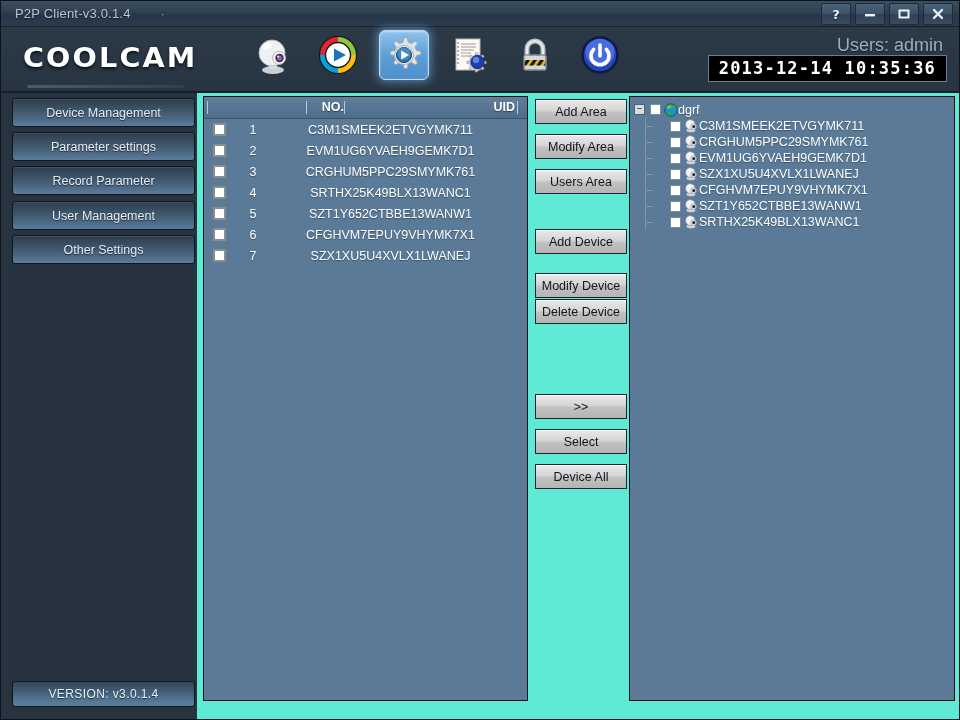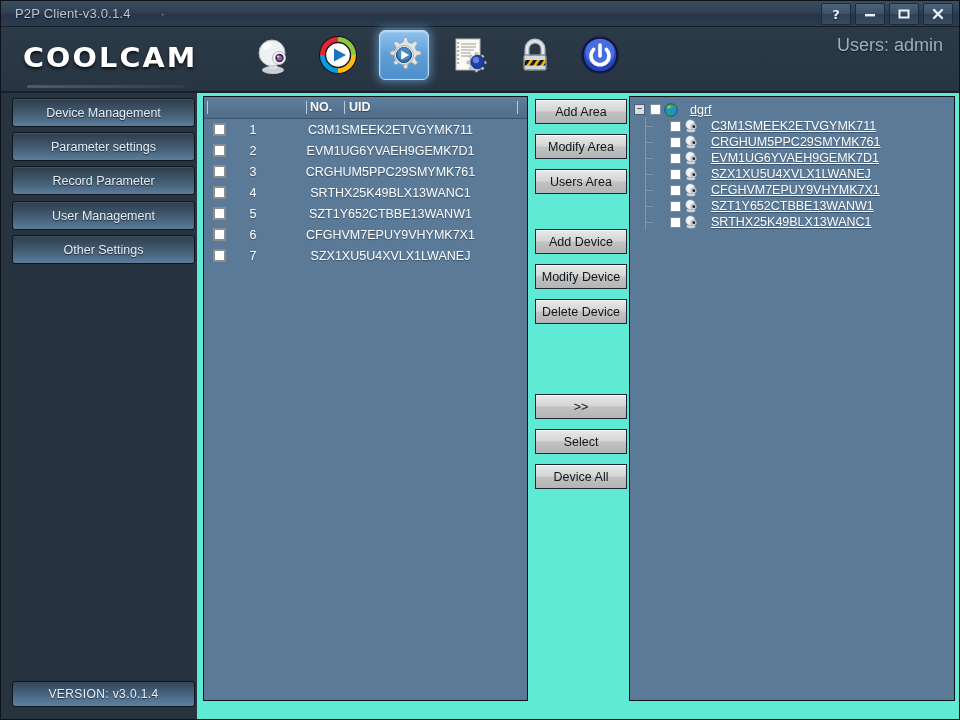--- a/index.html
+++ b/index.html
@@ -152,21 +152,21 @@
     overflow: hidden;
   }
   .list-head {
     height: 21px;
     background: linear-gradient(to bottom, #5f7f9d 0%, #4f6c88 100%);
     border-bottom: 1px solid #3c5369;
     position: relative;
     color: #ffffff; font-size: 12.5px; font-weight: bold;
     text-shadow: 0 1px 1px rgba(0,0,0,.45);
   }
-  .hcell { position: absolute; top: 3px; text-align: left; }
+  .hcell { position: absolute; top: 3px; text-align: right; }
   .hdiv {
     position: absolute; top: 4px; width: 1px; height: 13px;
     background: #b9cad9;
   }
   .row {
     height: 21px; display: flex; align-items: center;
     font-size: 12.5px; color: #ffffff;
     text-shadow: 0 1px 1px rgba(0,0,0,.35);
   }
   .cb {
@@ -229,21 +229,21 @@
   .tree-child::before {
     content: ""; position: absolute;
     left: 15px; top: -1px; width: 1px; height: 17px;
     background: #7c97ae;
   }
   .tree-child::after {
     content: ""; position: absolute;
     left: 15px; top: 8px; width: 8px; height: 1px;
     background: #7c97ae;
   }
-  .tname { margin-left: 12px; text-shadow: 0 1px 1px rgba(0,0,0,.3); text-decoration: underline; }
+  .tname { margin-left: 0; text-shadow: 0 1px 1px rgba(0,0,0,.3); }
   .icn { display: block; flex: 0 0 auto; }
 </style>
 </head>
 <body>
 
 <div id="app">
 
   <div class="titlebar">
     <span class="title-text">P2P Client-v3.0.1.4</span>
     <span class="title-dot">·</span>
@@ -376,20 +376,21 @@
           <circle cx="21" cy="18" r="14.5" fill="#4f74e8" opacity=".85"></circle>
           <circle cx="21" cy="21" r="17" fill="none" stroke="#0e1633" stroke-width="1.4"></circle>
           <path d="M21 11 L21 22" stroke="#ffffff" stroke-width="3.6" stroke-linecap="round"></path>
           <path d="M14.6 15.4 A9 9 0 1 0 27.4 15.4" fill="none" stroke="#ffffff" stroke-width="3.6" stroke-linecap="round"></path>
         </svg>
       </div>
 
     </div>
 
     <div class="user-label">Users: admin</div>
+    <div class="clock">2013-12-14 10:35:36</div>
   </div>
 
   <div class="body">
 
     <div class="sidebar">
       <div class="nav-btn" style="top:39px">Parameter settings</div>
       <div class="nav-btn" style="top:5px">Device Management</div>
       <div class="nav-btn" style="top:73px">Record Parameter</div>
       <div class="nav-btn" style="top:108px">User Management</div>
       <div class="nav-btn" style="top:142px">Other Settings</div>
@@ -442,21 +443,21 @@
           <div class="cell-uid">SZX1XU5U4XVLX1LWANEJ</div>
         </div>
       </div>
     </div>
 
     <div class="btncol">
       <div class="gbtn" style="top:6px">Add Area</div>
       <div class="gbtn" style="top:41px">Modify Area</div>
       <div class="gbtn" style="top:76px">Users Area</div>
       <div class="gbtn" style="top:136px">Add Device</div>
-      <div class="gbtn" style="top:171px">Modify Device</div>
+      <div class="gbtn" style="top:180px">Modify Device</div>
       <div class="gbtn" style="top:206px">Delete Device</div>
       <div class="gbtn" style="top:301px">&gt;&gt;</div>
       <div class="gbtn" style="top:336px">Select</div>
       <div class="gbtn" style="top:371px">Device All</div>
     </div>
 
     <div class="tree-panel">
       <div class="tree-root">
         <div class="expander">−</div>
         <div class="tcb"></div>

